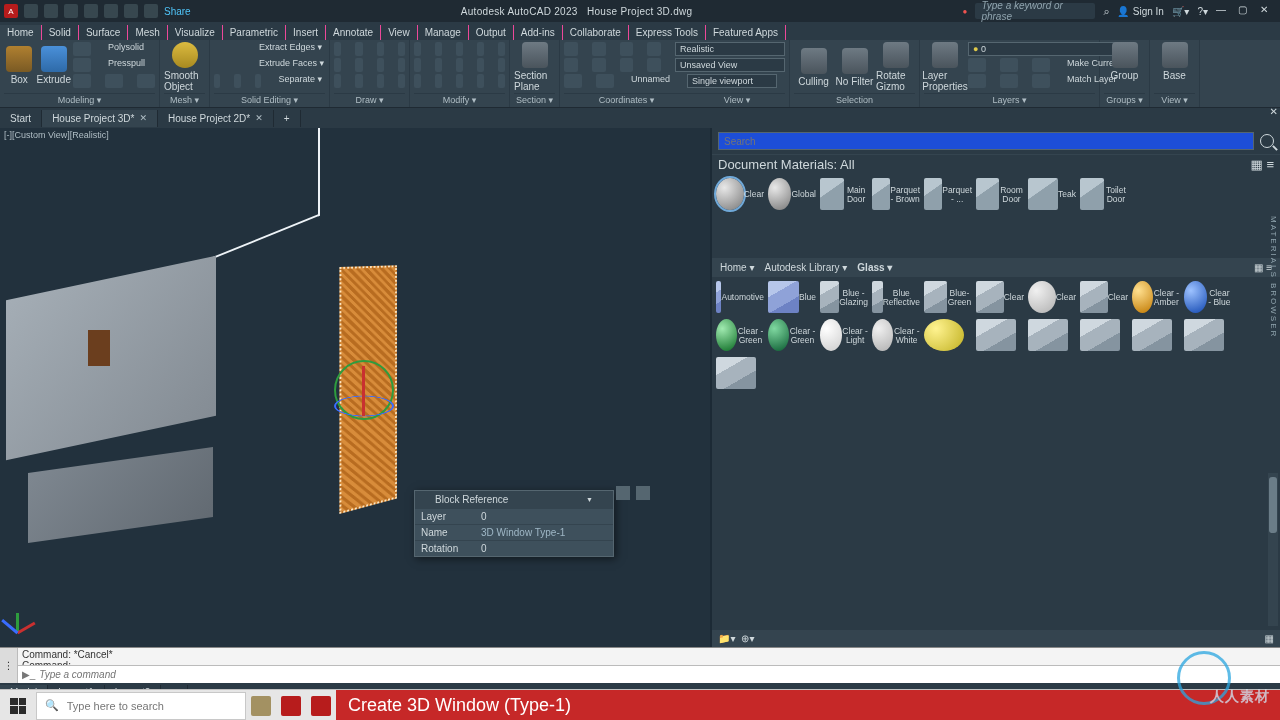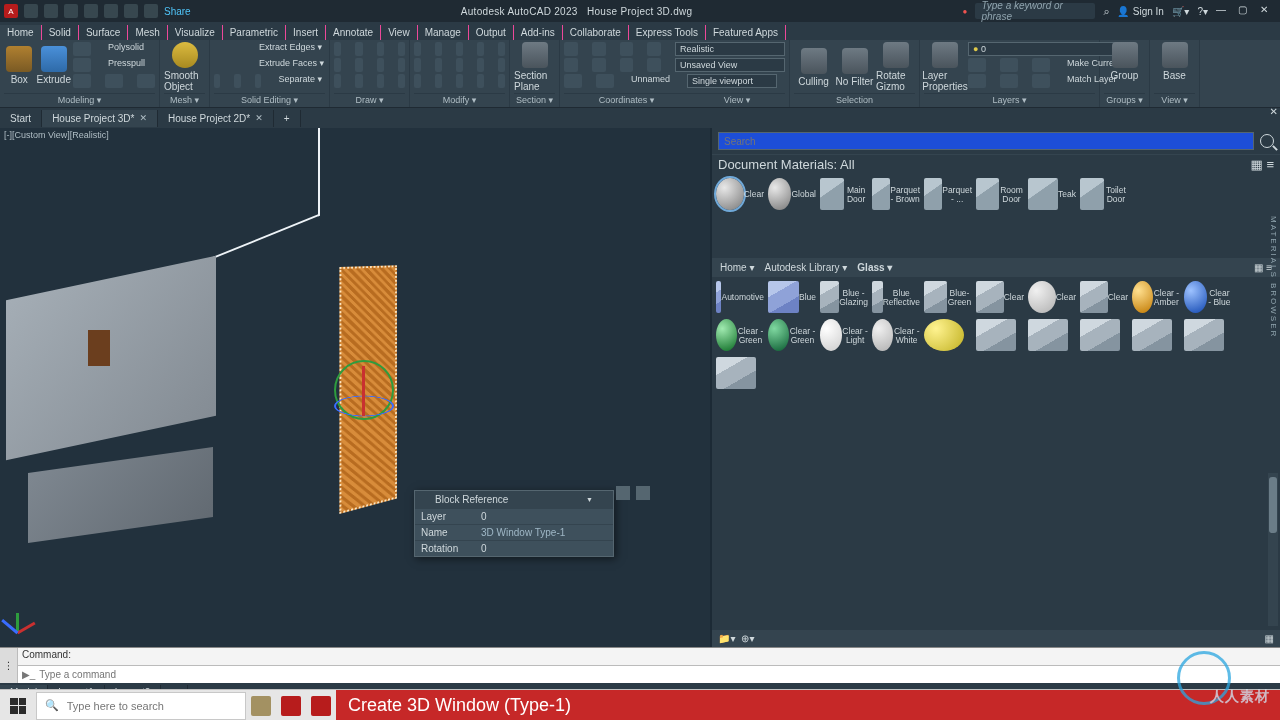--- a/index.html
+++ b/index.html
@@ -95,21 +95,21 @@
 .scrollbar{position:absolute;right:2px;top:196px;width:10px;bottom:4px;background:#34444f;}
 .scrollbar .thumb{position:absolute;left:1px;width:8px;top:4px;height:56px;background:#6b7d88;border-radius:3px;}
 .sidebartxt{position:absolute;right:2px;top:88px;writing-mode:vertical-rl;font-size:8px;letter-spacing:2px;color:#90a4ae;}
 .matfoot{display:flex;align-items:center;justify-content:space-between;padding:3px 6px;background:#34444f;font-size:10px;margin-top:auto;}
 
 .cmdarea{position:absolute;left:0;right:0;bottom:37px;height:36px;background:#f4f4f4;border-top:1px solid #888;font-family:Consolas,monospace;font-size:10px;color:#333;}
 .cmdarea .h{position:absolute;left:0;top:0;width:18px;bottom:0;background:#dcdcdc;border-right:1px solid #bbb;display:flex;align-items:center;justify-content:center;}
 .cmdarea .hist{padding:1px 4px 0 22px;line-height:11px;}
 .cmdarea .inprow{position:absolute;left:18px;right:0;bottom:0;height:18px;border-top:1px solid #bbb;display:flex;align-items:center;padding:0 4px;gap:4px;background:#fff;}
 .cmdarea .inprow .arrow{color:#777;}
-.cmdarea .inprow input{flex:1;border:none;outline:none;font:inherit;color:#888;}
+.cmdarea .inprow input{flex:1;border:none;outline:none;font:inherit;font-style:italic;color:#888;}
 
 .laytabs{position:absolute;left:0;right:0;bottom:19px;height:18px;background:#2b3a45;display:flex;align-items:center;font-size:10px;color:#cfd8dc;}
 .laytabs .lt{padding:2px 10px;border-right:1px solid #1f2a33;}
 .laytabs .lt.active{background:#34444f;}
 
 .statusbar{position:absolute;left:0;right:0;bottom:0;height:19px;background:#34444f;display:flex;align-items:center;justify-content:flex-end;gap:4px;padding:0 6px;color:#cfd8dc;font-size:9px;}
 .statusbar .st{width:16px;height:14px;background:#3e505c;border-radius:2px;}
 .statusbar .sttxt{padding:0 3px;}
 
 .taskbar{position:absolute;left:0;right:0;bottom:-1px;height:32px;background:#e6e6e6;display:flex;align-items:center;font-size:11px;border-top:1px solid #c0c0c0;}
@@ -590,20 +590,21 @@
     <div class="sidebartxt">MATERIALS BROWSER</div>
   </div>
   <div style="position:absolute;right:2px;top:-22px;color:#cfd8dc;font-size:10px;display:flex;gap:3px">
     <span>✕</span>
   </div>
 </div>
 
 <div class="cmdarea">
   <div class="h">⋮</div>
   <div class="hist">
+    <div>Command: *Cancel*</div>
     <div>Command:</div>
   </div>
   <div class="inprow">
     <span class="arrow">▶_</span>
     <input placeholder="Type a command" style="">
   </div>
 </div>
 
 <div class="laytabs" id="laytabs">
     <div class="lt active">Model</div>

